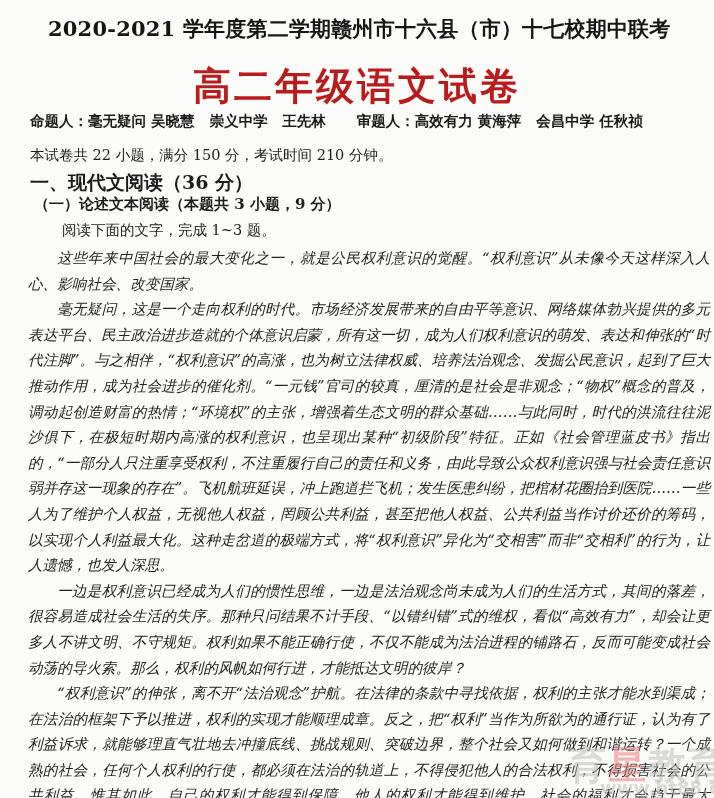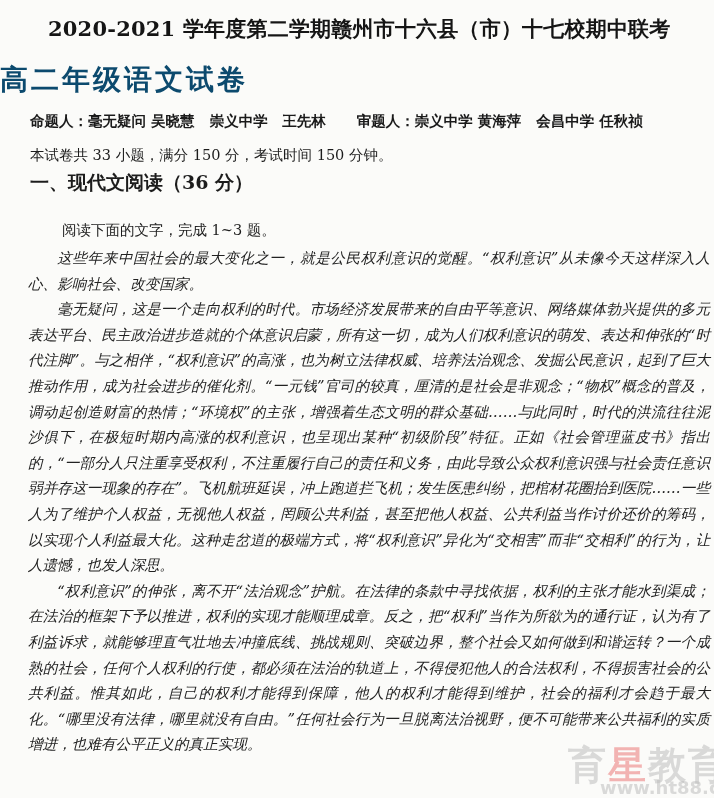--- a/index.html
+++ b/index.html
@@ -10,22 +10,22 @@
       color: #1c1c1c;
       position: relative;
     }
     .page { position: absolute; left: 0; top: 5px; width: 590px; height: 798px; }
     .header-line {
       position: absolute; left: 48px; top: 10px; width: 640px;
       font-size: 21px; font-weight: bold; white-space: nowrap; letter-spacing: 0.2px;
       color: #151515;
     }
     .title {
-      position: absolute; left: 0; top: 56px; width: 714px; 
-      font-size: 28px; font-weight: bold; letter-spacing: 3px; color: #0c4a6e;
+      position: absolute; left: 0; top: 56px; width: 714px; text-align: center;
+      font-size: 38px; font-weight: bold; letter-spacing: 3px; color: #b91c1c;
     }
     .authors {
       position: absolute; left: 30px; top: 107px; width: 680px;
       font-size: 14.5px; font-weight: bold; white-space: nowrap; color: #1a1a1a;
     }
     .authors span { margin-right: 10px; }
     .authors .gap { margin-right: 26px; }
     .exam-info {
       position: absolute; left: 30px; top: 141px;
       font-size: 14.5px; white-space: nowrap;
@@ -64,30 +64,32 @@
 </head>
 <body>
 
 <div class="page">
   <div class="header-line">2020-2021 学年度第二学期赣州市十六县（市）十七校期中联考</div>
   <div class="title">高二年级语文试卷</div>
 
   <div class="authors">
     <span style="margin-right:0">命题人：</span><span>毫无疑问 吴晓慧</span>
     <span class="gap">崇义中学　王先林</span>
-    <span style="margin-right:0">审题人：</span><span>崇义中学 黄海萍</span>
+    <span style="margin-right:0">审题人：</span><span>高效有力 黄海萍</span>
     <span>会昌中学 任秋祯</span>
   </div>
 
-  <div class="exam-info">本试卷共 33 小题，满分 150 分，考试时间 150 分钟。</div>
+  <div class="exam-info">本试卷共 22 小题，满分 150 分，考试时间 210 分钟。</div>
   <div class="section">一、现代文阅读（36 分）</div>
+  <div class="subsection">（一）论述文本阅读（本题共 3 小题，9 分）</div>
   <div class="instruction">阅读下面的文字，完成 1~3 题。</div>
 
   <div class="body-text">
     <p>这些年来中国社会的最大变化之一，就是公民权利意识的觉醒。“权利意识”从未像今天这样深入人心、影响社会、改变国家。</p>
     <p>毫无疑问，这是一个走向权利的时代。市场经济发展带来的自由平等意识、网络媒体勃兴提供的多元表达平台、民主政治进步造就的个体意识启蒙，所有这一切，成为人们权利意识的萌发、表达和伸张的“时代注脚”。与之相伴，“权利意识”的高涨，也为树立法律权威、培养法治观念、发掘公民意识，起到了巨大推动作用，成为社会进步的催化剂。“一元钱”官司的较真，厘清的是社会是非观念；“物权”概念的普及，调动起创造财富的热情；“环境权”的主张，增强着生态文明的群众基础……与此同时，时代的洪流往往泥沙俱下，在极短时期内高涨的权利意识，也呈现出某种“初级阶段”特征。正如《社会管理蓝皮书》指出的，“一部分人只注重享受权利，不注重履行自己的责任和义务，由此导致公众权利意识强与社会责任意识弱并存这一现象的存在”。飞机航班延误，冲上跑道拦飞机；发生医患纠纷，把棺材花圈抬到医院……一些人为了维护个人权益，无视他人权益，罔顾公共利益，甚至把他人权益、公共利益当作讨价还价的筹码，以实现个人利益最大化。这种走岔道的极端方式，将“权利意识”异化为“交相害”而非“交相利”的行为，让人遗憾，也发人深思。</p>
+    <p>一边是权利意识已经成为人们的惯性思维，一边是法治观念尚未成为人们的生活方式，其间的落差，很容易造成社会生活的失序。那种只问结果不计手段、“以错纠错”式的维权，看似“高效有力”，却会让更多人不讲文明、不守规矩。权利如果不能正确行使，不仅不能成为法治进程的铺路石，反而可能变成社会动荡的导火索。那么，权利的风帆如何行进，才能抵达文明的彼岸？</p>
     <p>“权利意识”的伸张，离不开“法治观念”护航。在法律的条款中寻找依据，权利的主张才能水到渠成；在法治的框架下予以推进，权利的实现才能顺理成章。反之，把“权利”当作为所欲为的通行证，认为有了利益诉求，就能够理直气壮地去冲撞底线、挑战规则、突破边界，整个社会又如何做到和谐运转？一个成熟的社会，任何个人权利的行使，都必须在法治的轨道上，不得侵犯他人的合法权利，不得损害社会的公共利益。惟其如此，自己的权利才能得到保障，他人的权利才能得到维护，社会的福利才会趋于最大化。“哪里没有法律，哪里就没有自由。”任何社会行为一旦脱离法治视野，便不可能带来公共福利的实质增进，也难有公平正义的真正实现。</p>
 
   </div>
 
   <div class="watermark"><span>育</span><span class="star">星</span><span>教育网</span></div>
   <div class="watermark-url">www.ht88.com</div>
 </div>
 
 </body></html>

